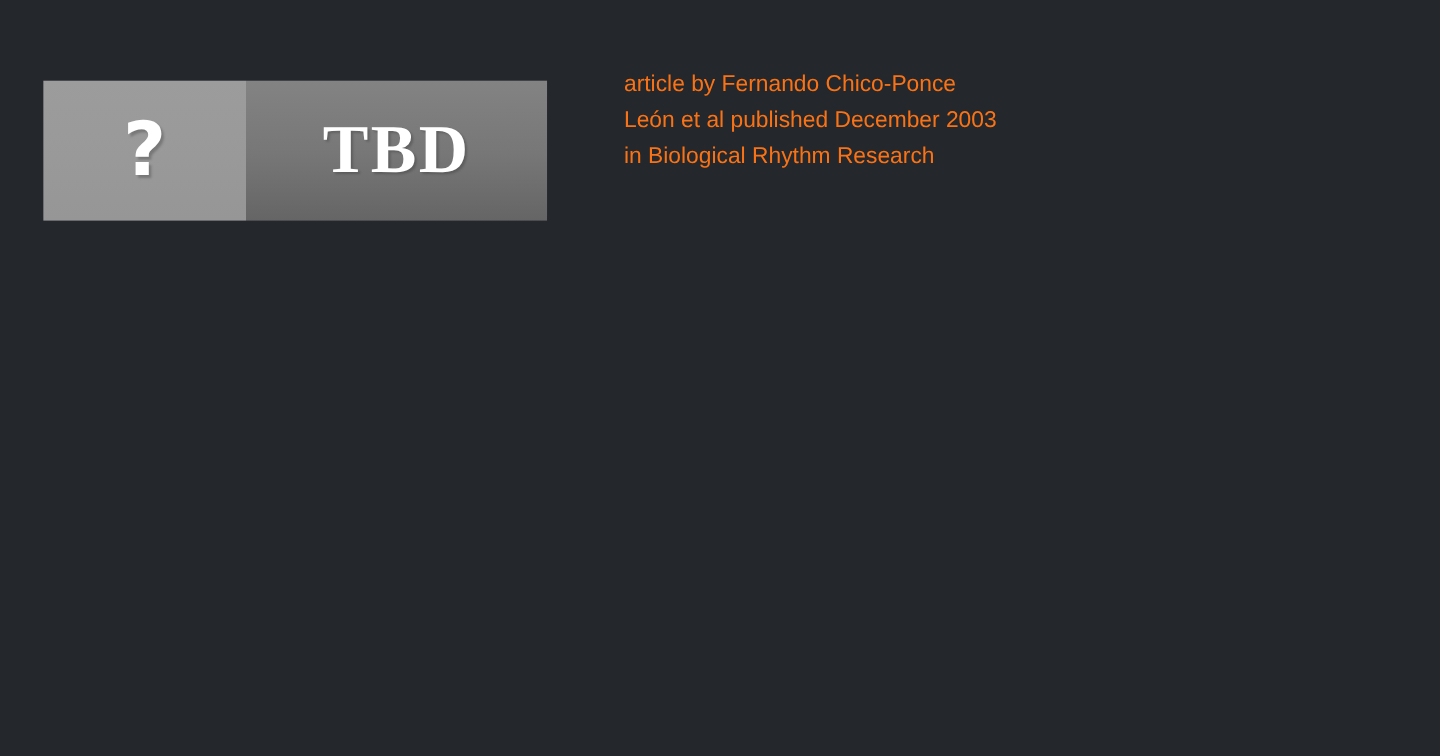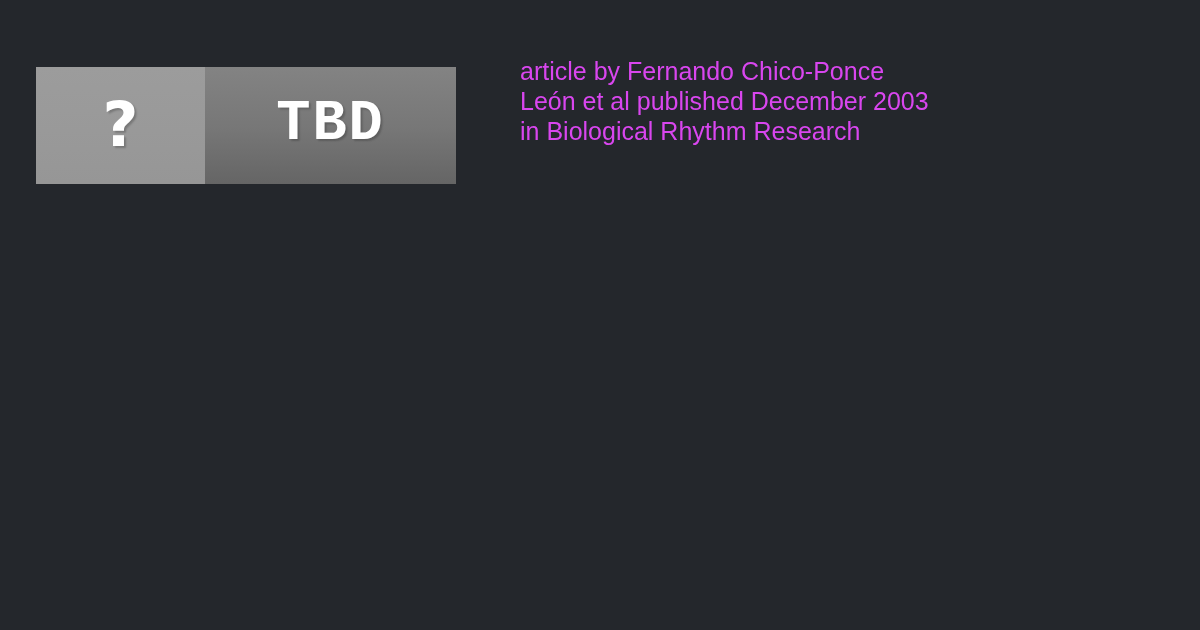--- a/index.html
+++ b/index.html
@@ -76,41 +76,41 @@
     font-size: 62px;
     font-weight: 700;
     color: #ffffff;
     line-height: 1;
     text-shadow: 2px 2px 2px rgba(0, 0, 0, 0.22);
     position: relative;
     top: -1px;
   }
 
   .tbd {
-    font-family: Liberation Mono, monospace;
+    font-family: Liberation Serif, serif;
     font-size: 57px;
     font-weight: 700;
     color: #ffffff;
     line-height: 1;
     letter-spacing: 2px;
     text-shadow: 2px 2px 2px rgba(0, 0, 0, 0.20);
     position: relative;
     top: -1px;
   }
 
   
   .byline {
     margin-left: 64px;
     padding-top: 0;
     position: relative;
     top: -11px;
-    font-size: 25px;
+    font-size: 19px;
     font-weight: 400;
     line-height: 30px;
-    color: #d946ef;
+    color: #f97316;
     max-width: 430px;
     white-space: pre-line;
   }
 </style>
 </head>
 <body>
 
 <div class="og-card">
 
 

